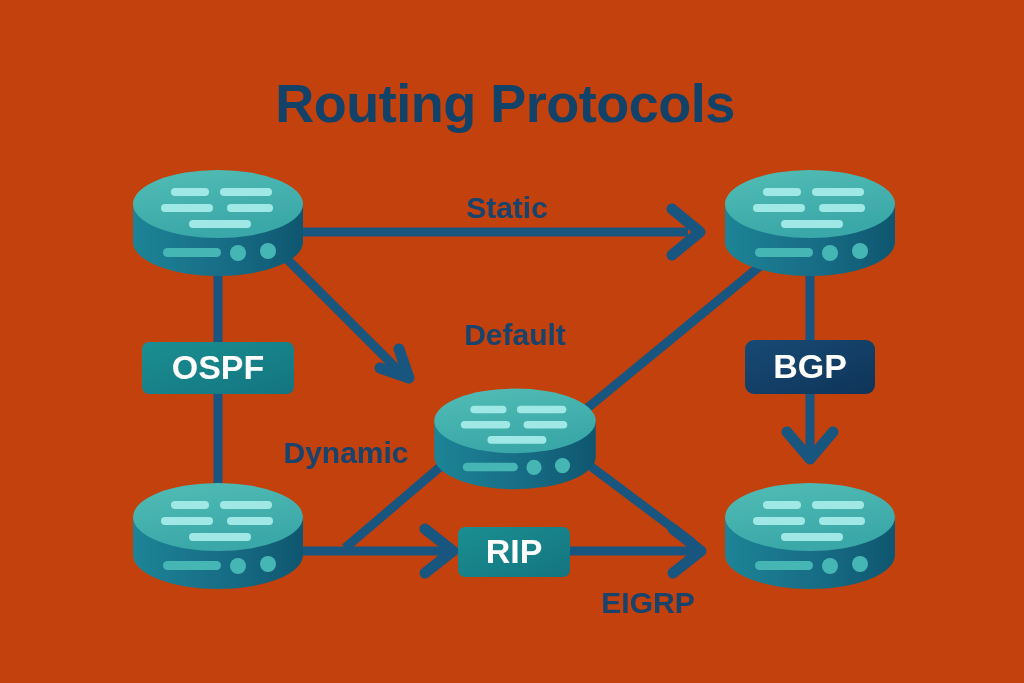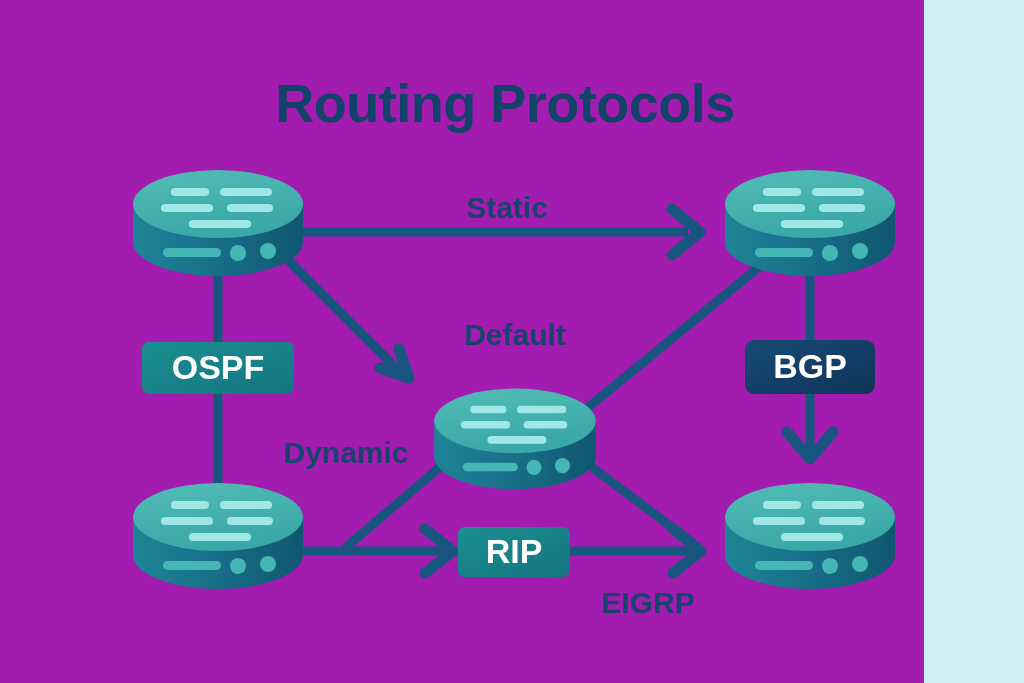--- a/index.html
+++ b/index.html
@@ -6,23 +6,23 @@
   html, body {
     margin: 0;
     padding: 0;
     background: #cdeef2;
   }
   body {
     font-family: "Liberation Sans", sans-serif;
   }
   #canvas {
     position: relative;
-    width: 924px;
+    width: 1024px;
     height: 683px;
-    background: #a21caf;
+    background: #c2410c;
     overflow: hidden;
   }
   #diagram-svg {
     position: absolute;
     top: 0;
     left: 0;
     width: 1024px;
     height: 683px;
   }
   .diagram-title {

